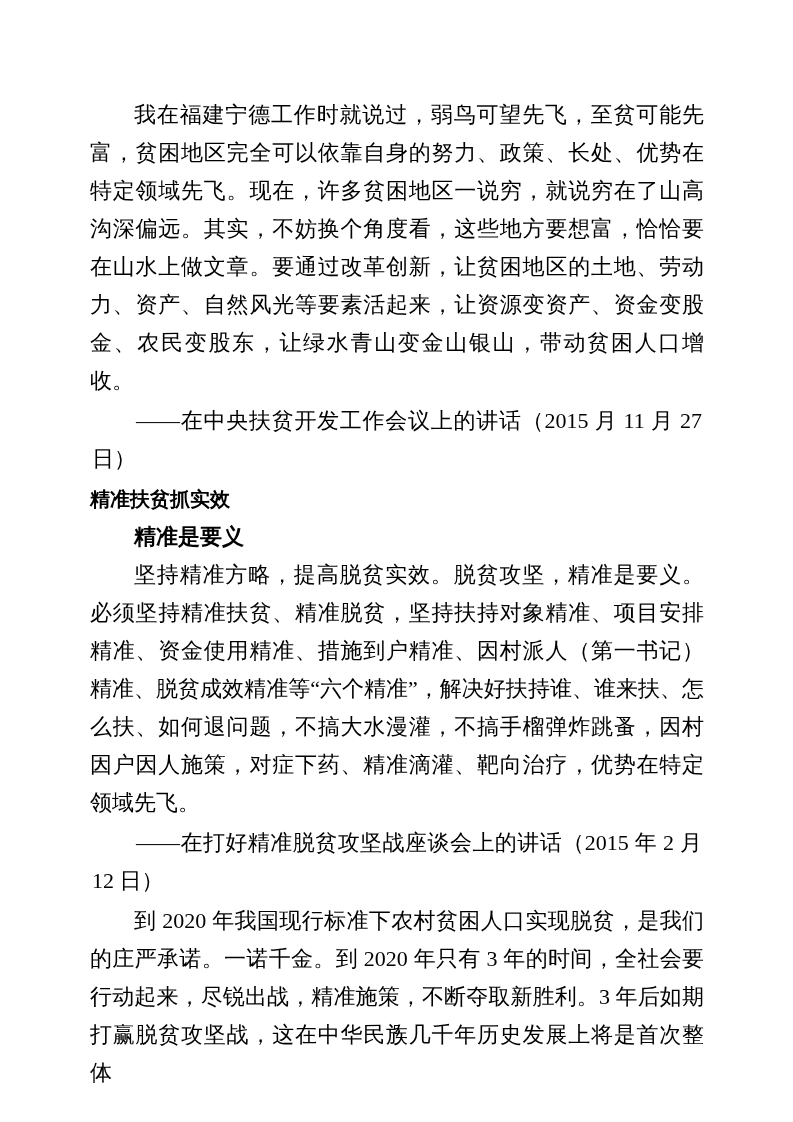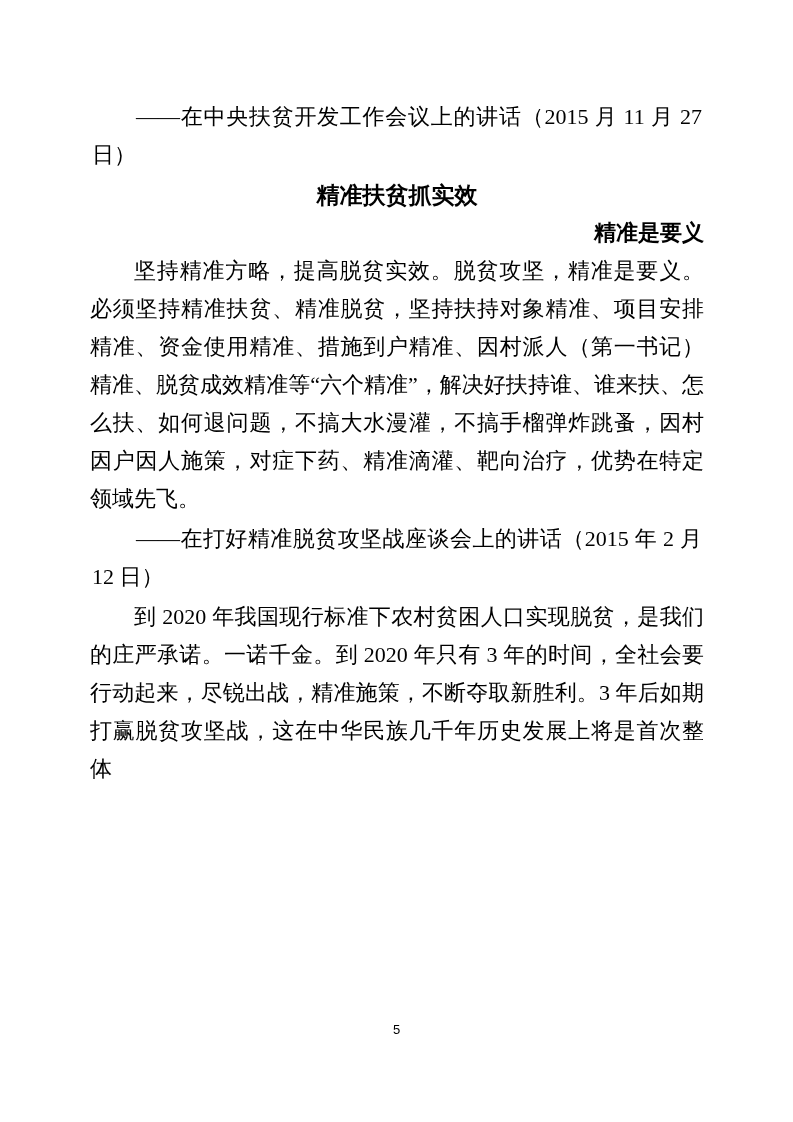--- a/index.html
+++ b/index.html
@@ -28,53 +28,53 @@
   .para {
     margin: 0;
     text-indent: 2em;
   }
   .attr {
     margin: 2px;
     text-indent: 2em;
   }
   .h-center {
     margin: 0;
-    font-size: 23px;
+    font-size: 20px;
     line-height: 38px;
     font-weight: bold;
-    text-align: center;
     text-indent: 0;
     font-family: "Liberation Sans", "DejaVu Sans", sans-serif;
   }
   .h-sub {
     margin: 0;
     font-size: 22px;
     line-height: 38px;
     font-weight: bold;
-    text-align: right;
+    text-align: left;
     text-indent: 2em;
     font-family: "Liberation Sans", "DejaVu Sans", sans-serif;
   }
   .page-number {
     position: absolute;
     top: 1020px;
     left: 0;
     width: 793px;
     text-align: center;
     font-size: 13px;
     line-height: 20px;
     color: #000000;
     font-family: "Liberation Sans", "DejaVu Sans", sans-serif;
   }
 </style>
 </head>
 <body>
 
 <div class="page">
   <article class="content">
+    <p class="para">我在福建宁德工作时就说过，弱鸟可望先飞，至贫可能先富，贫困地区完全可以依靠自身的努力、政策、长处、优势在特定领域先飞。现在，许多贫困地区一说穷，就说穷在了山高沟深偏远。其实，不妨换个角度看，这些地方要想富，恰恰要在山水上做文章。要通过改革创新，让贫困地区的土地、劳动力、资产、自然风光等要素活起来，让资源变资产、资金变股金、农民变股东，让绿水青山变金山银山，带动贫困人口增收。</p>
     <p class="attr">——在中央扶贫开发工作会议上的讲话（2015 月 11 月 27 日）</p>
     <h1 class="h-center">精准扶贫抓实效</h1>
     <h2 class="h-sub">精准是要义</h2>
     <p class="para">坚持精准方略，提高脱贫实效。脱贫攻坚，精准是要义。必须坚持精准扶贫、精准脱贫，坚持扶持对象精准、项目安排精准、资金使用精准、措施到户精准、因村派人（第一书记）精准、脱贫成效精准等“六个精准”，解决好扶持谁、谁来扶、怎么扶、如何退问题，不搞大水漫灌，不搞手榴弹炸跳蚤，因村因户因人施策，对症下药、精准滴灌、靶向治疗，优势在特定领域先飞。</p>
     <p class="attr">——在打好精准脱贫攻坚战座谈会上的讲话（2015 年 2 月 12 日）</p>
     <p class="para">到 2020 年我国现行标准下农村贫困人口实现脱贫，是我们的庄严承诺。一诺千金。到 2020 年只有 3 年的时间，全社会要行动起来，尽锐出战，精准施策，不断夺取新胜利。3 年后如期打赢脱贫攻坚战，这在中华民族几千年历史发展上将是首次整体</p>
   </article>
 
   <footer class="page-number">5</footer>
 </div>

